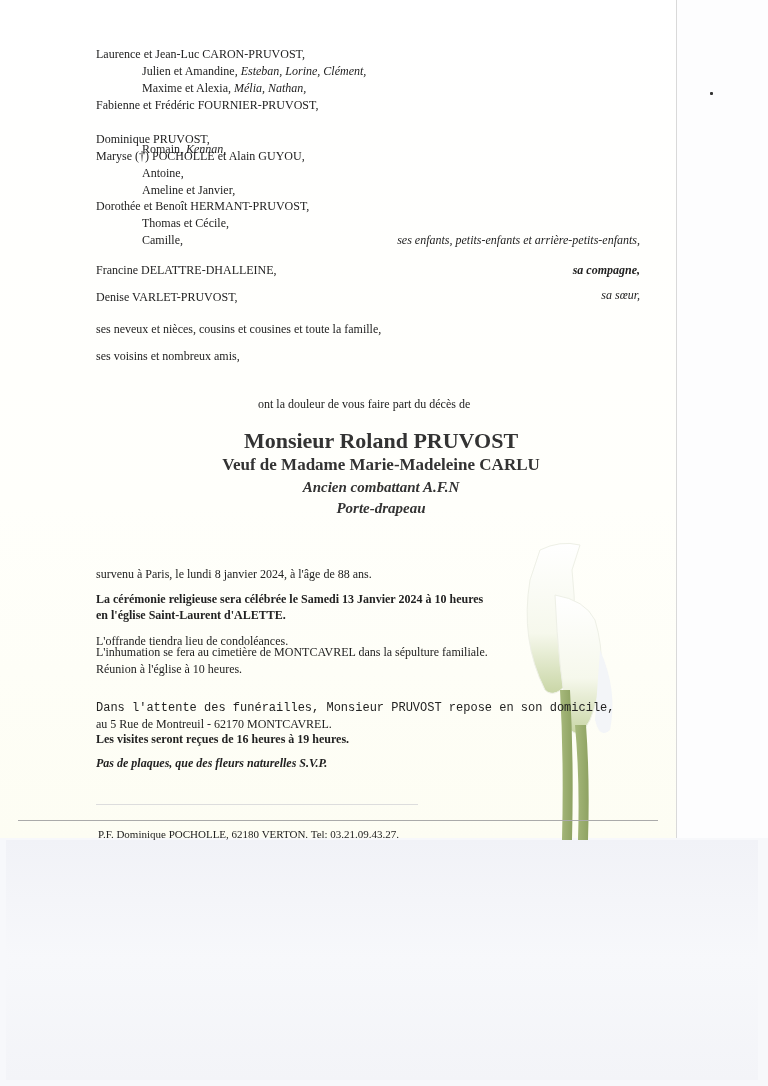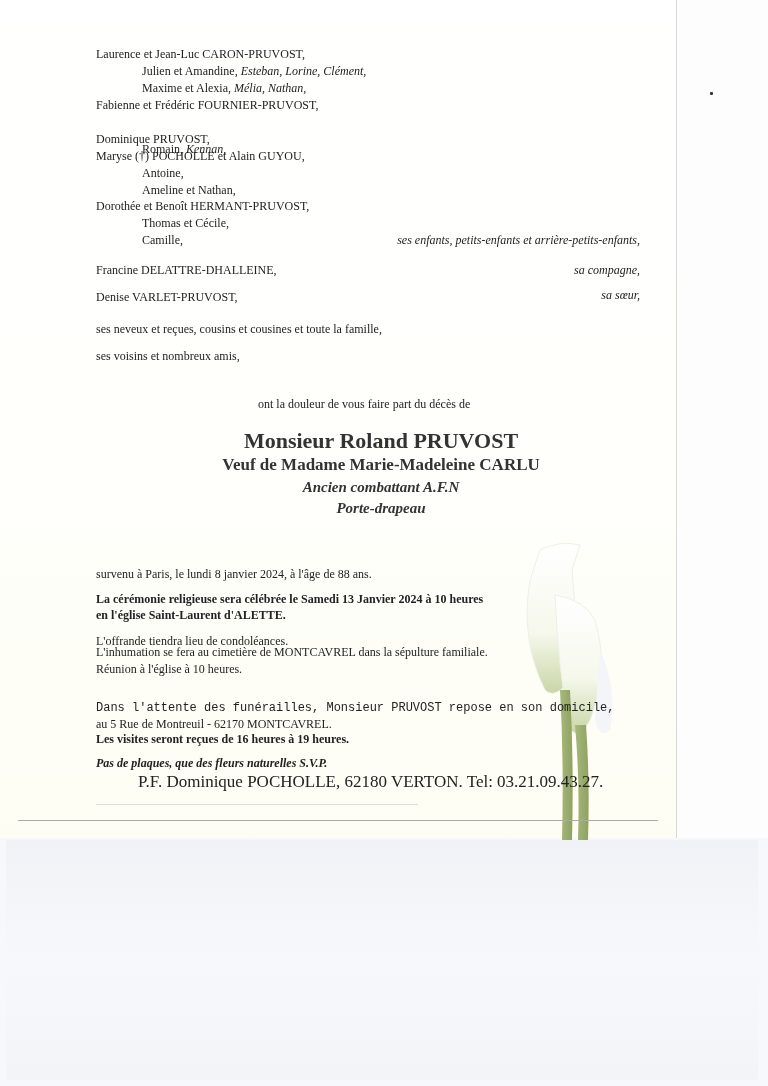--- a/index.html
+++ b/index.html
@@ -50,33 +50,33 @@
 <div class="lower"></div>
 
 <div class="t ind1" style="top:46px;">Laurence et Jean-Luc CARON-PRUVOST,</div>
 <div class="t ind2" style="top:63px;"><span>Julien et Amandine, </span><span class="i">Esteban, Lorine, Clément,</span></div>
 <div class="t ind2" style="top:80px;"><span>Maxime et Alexia, </span><span class="i">Mélia, Nathan,</span></div>
 <div class="t ind1" style="top:97px;">Fabienne et Frédéric FOURNIER-PRUVOST,</div>
 <div class="t ind2" style="top:114px;margin-top:27px;"><span>Romain, </span><span class="i">Kennan,</span></div>
 <div class="t ind1" style="top:131px;">Dominique PRUVOST,</div>
 <div class="t ind1" style="top:148px;">Maryse (†) POCHOLLE et Alain GUYOU,</div>
 <div class="t ind2" style="top:165px;">Antoine,</div>
-<div class="t ind2" style="top:182px;">Ameline et Nathan,</div>
+<div class="t ind2" style="top:182px;">Ameline et Janvier,</div>
 <div class="t ind1" style="top:198px;">Dorothée et Benoît HERMANT-PRUVOST,</div>
 <div class="t ind2" style="top:215px;">Thomas et Cécile,</div>
 <div class="t ind2" style="top:232px;">Camille,</div>
 <div class="t i right" style="top:232px;">ses enfants, petits-enfants et arrière-petits-enfants,</div>
 
 <div class="t ind1" style="top:262px;">Francine DELATTRE-DHALLEINE,</div>
-<div class="t i right" style="top:262px;">sa compagne,</div>
+<div class="t i right" style="top:262px;font-weight:bold;">sa compagne,</div>
 
 <div class="t ind1" style="top:289px;">Denise VARLET-PRUVOST,</div>
 <div class="t i right" style="top:287px;">sa sœur,</div>
 
-<div class="t ind1" style="top:321px;">ses neveux et reçues, cousins et cousines et toute la famille,</div>
+<div class="t ind1" style="top:321px;">ses neveux et nièces, cousins et cousines et toute la famille,</div>
 <div class="t ind1" style="top:348px;">ses voisins et nombreux amis,</div>
 
 <div class="t" style="left:258px; top:396px;">ont la douleur de vous faire part du décès de</div>
 
 <div class="t center name" style="top:428px; left:-3px;">Monsieur Roland PRUVOST</div>
 <div class="t center veuf" style="top:455px; left:-3px;">Veuf de Madame Marie-Madeleine CARLU</div>
 <div class="t center sub" style="top:478px; left:-3px;">Ancien combattant A.F.N</div>
 <div class="t center sub" style="top:499px; left:-3px;">Porte-drapeau</div>
 
 <svg class="flower" viewBox="0 0 160 300">
@@ -103,14 +103,14 @@
 <div class="t b ind1" style="top:607px;">en l'église Saint-Laurent d'ALETTE.</div>
 <div class="t ind1" style="top:661px;">Réunion à l'église à 10 heures.</div>
 <div class="t ind1" style="top:633px;text-align:center;">L'offrande tiendra lieu de condoléances.</div>
 <div class="t ind1" style="top:644px;">L'inhumation se fera au cimetière de MONTCAVREL dans la sépulture familiale.</div>
 <div class="t ind1" style="top:700px;font-family:Liberation Mono, monospace;">Dans l'attente des funérailles, Monsieur PRUVOST repose en son domicile,</div>
 <div class="t ind1" style="top:716px;">au 5 Rue de Montreuil - 62170 MONTCAVREL.</div>
 <div class="t b ind1" style="top:731px;">Les visites seront reçues de 16 heures à 19 heures.</div>
 <div class="t b i ind1" style="top:755px;">Pas de plaques, que des fleurs naturelles S.V.P.</div>
 
 <div class="footer-line-top"></div>
-<div class="t" style="left:98px; top:774px; font-size:17px;margin-left:40px;">P.F.  Dominique POCHOLLE,  62180 VERTON. Tel: 03.21.09.43.27.</div>
+<div class="t" style="left:98px; top:826px; font-size:11px;">P.F.  Dominique POCHOLLE,  62180 VERTON. Tel: 03.21.09.43.27.</div>
 <div class="footer-line"></div>
 
 </body></html>

